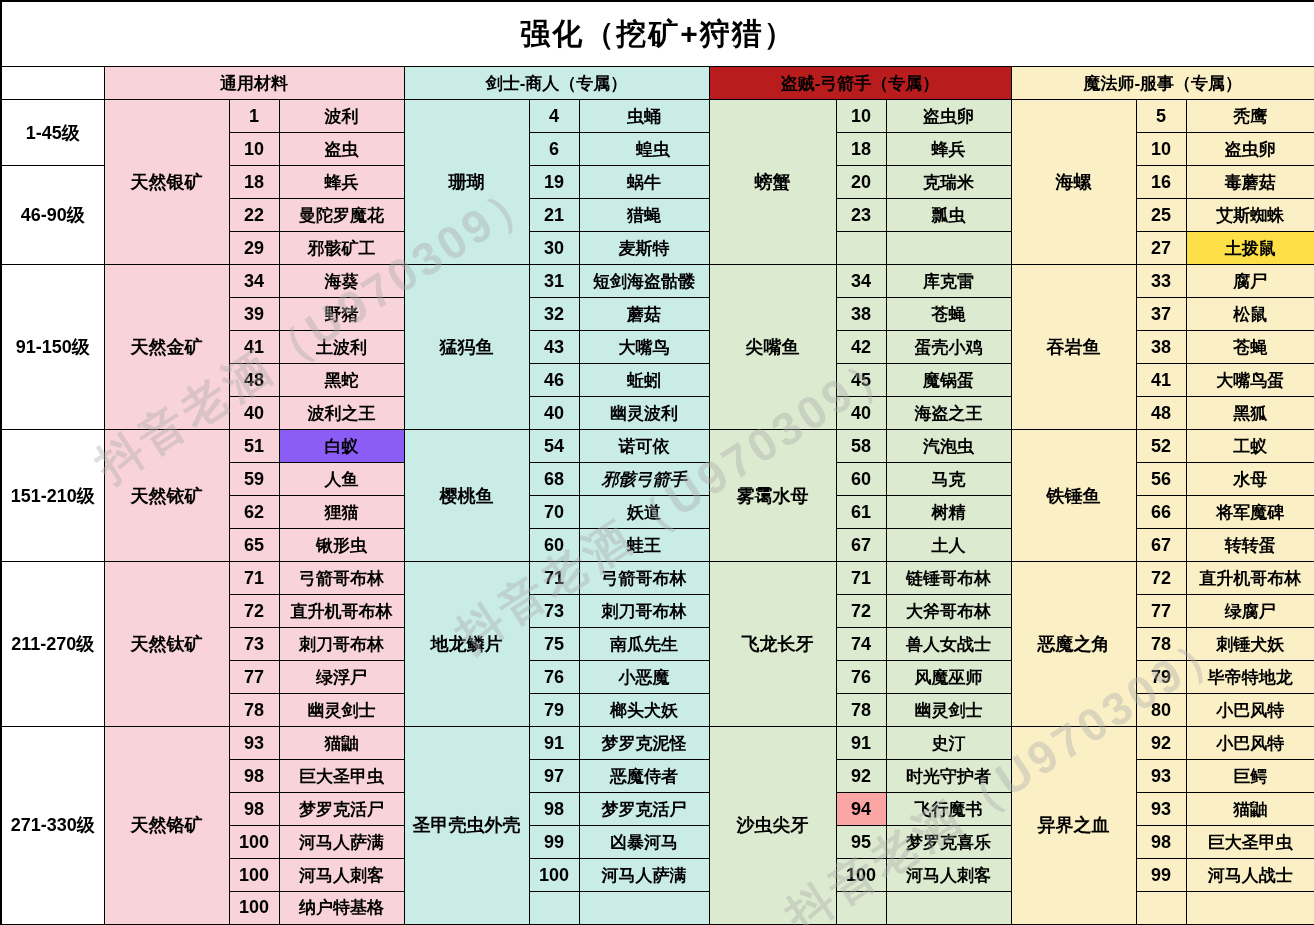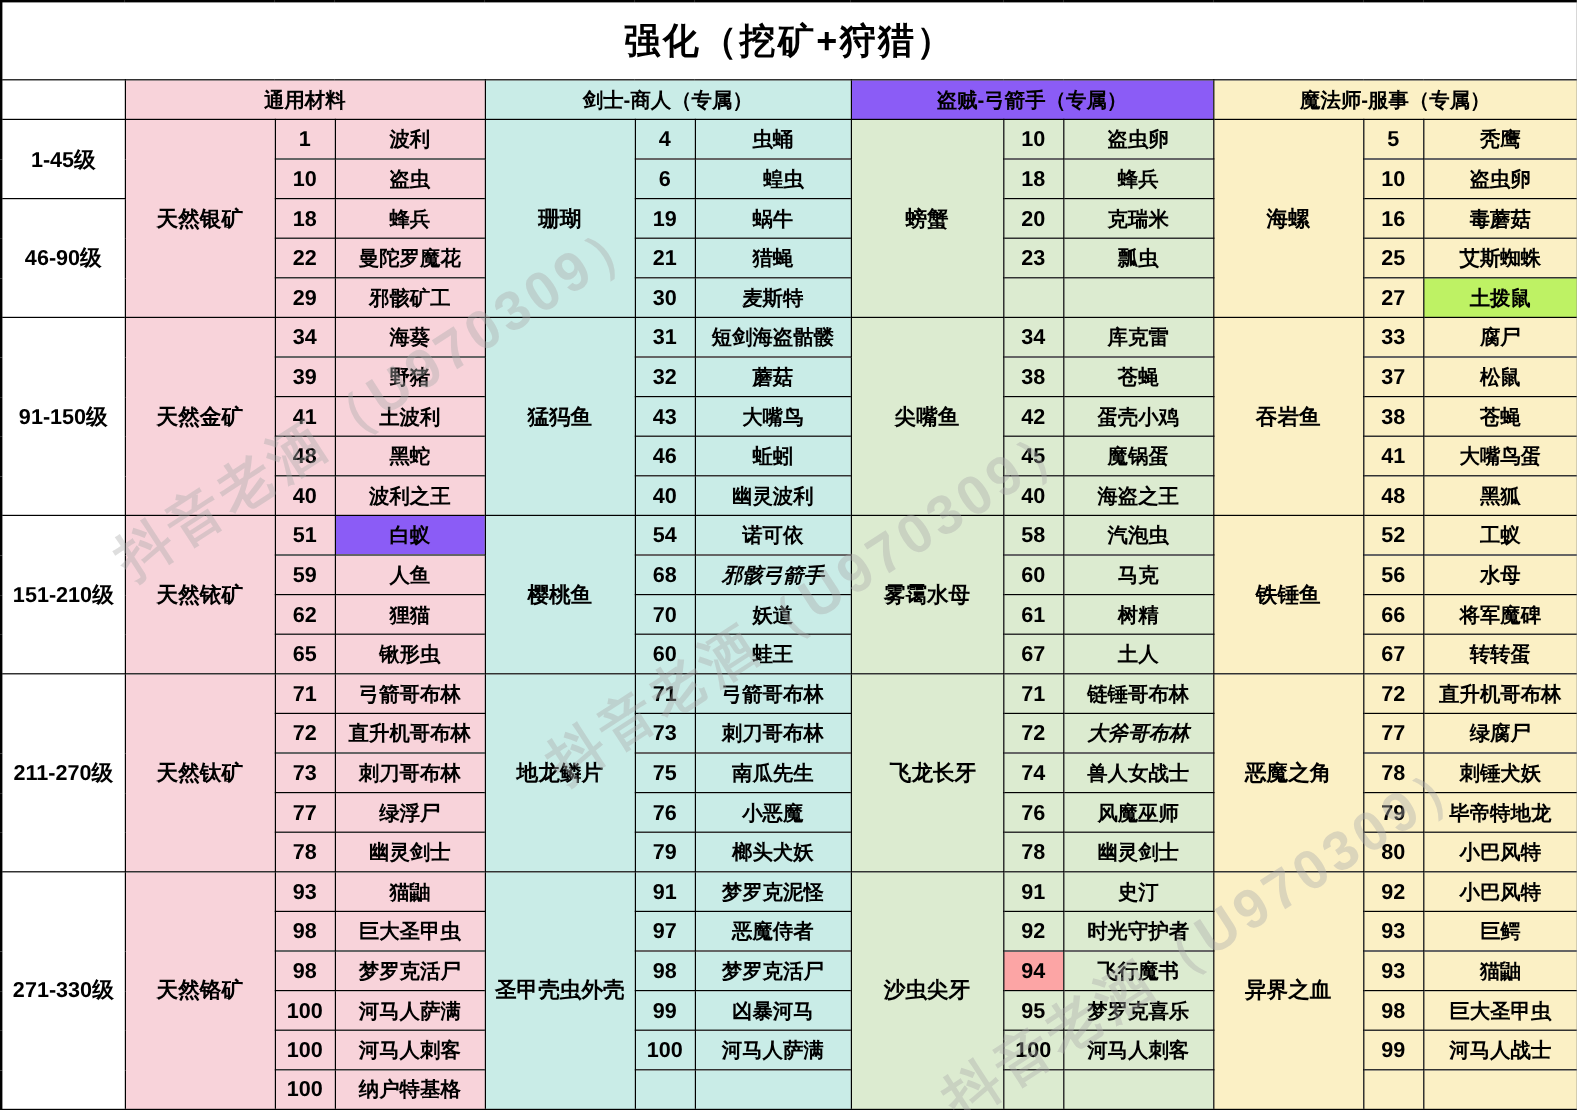--- a/index.html
+++ b/index.html
@@ -71,21 +71,21 @@
       <col style="width:129px">
   </colgroup>
   <tbody id="table-body">
       <tr>
         <td class="title-cell" colspan="13">强化（挖矿+狩猎）</td>
       </tr>
       <tr class="header-row">
         <td class="corner-cell"></td>
         <td class="header-cell" colspan="3" style="background: rgb(248, 211, 218);">通用材料</td>
         <td class="header-cell" colspan="3" style="background: rgb(201, 236, 231);">剑士-商人（专属）</td>
-        <td class="header-cell" colspan="3" style="background: #8b5cf6;">盗贼-弓箭手（专属）</td>
+        <td class="header-cell" colspan="3" style="background: #b91c1c;">盗贼-弓箭手（专属）</td>
         <td class="header-cell" colspan="3" style="background: rgb(251, 240, 197);">魔法师-服事（专属）</td>
       </tr>
       <tr class="data-row">
         <td class="level-cell" rowspan="2">1-45级</td>
         <td class="material-cell" rowspan="5" style="background: rgb(248, 211, 218);">天然银矿</td>
         <td class="num-cell" style="background: rgb(248, 211, 218);">1</td>
         <td class="name-cell" style="background: rgb(248, 211, 218);">波利</td>
         <td class="material-cell" rowspan="5" style="background: rgb(201, 236, 231);">珊瑚</td>
         <td class="num-cell" style="background: rgb(201, 236, 231);">4</td>
         <td class="name-cell" style="background: rgb(201, 236, 231);">虫蛹</td>
@@ -128,21 +128,21 @@
         <td class="name-cell" style="background: rgb(251, 240, 197);">艾斯蜘蛛</td>
       </tr>
       <tr class="data-row">
         <td class="num-cell" style="background: rgb(248, 211, 218);">29</td>
         <td class="name-cell" style="background: rgb(248, 211, 218);">邪骸矿工</td>
         <td class="num-cell" style="background: rgb(201, 236, 231);">30</td>
         <td class="name-cell" style="background: rgb(201, 236, 231);">麦斯特</td>
         <td class="num-cell" style="background: rgb(220, 235, 208);"></td>
         <td class="name-cell" style="background: rgb(220, 235, 208);"></td>
         <td class="num-cell" style="background: rgb(251, 240, 197);">27</td>
-        <td class="name-cell" style="background: #bef264;">土拨鼠</td>
+        <td class="name-cell" style="background: #fde047;">土拨鼠</td>
       </tr>
       <tr class="data-row">
         <td class="level-cell" rowspan="5">91-150级</td>
         <td class="material-cell" rowspan="5" style="background: rgb(248, 211, 218);">天然金矿</td>
         <td class="num-cell" style="background: rgb(248, 211, 218);">34</td>
         <td class="name-cell" style="background: rgb(248, 211, 218);">海葵</td>
         <td class="material-cell" rowspan="5" style="background: rgb(201, 236, 231);">猛犸鱼</td>
         <td class="num-cell" style="background: rgb(201, 236, 231);">31</td>
         <td class="name-cell" style="background: rgb(201, 236, 231);">短剑海盗骷髅</td>
         <td class="material-cell" rowspan="5" style="background: rgb(220, 235, 208);">尖嘴鱼</td>
@@ -251,21 +251,21 @@
         <td class="material-cell" rowspan="5" style="background: rgb(251, 240, 197);">恶魔之角</td>
         <td class="num-cell" style="background: rgb(251, 240, 197);">72</td>
         <td class="name-cell" style="background: rgb(251, 240, 197);">直升机哥布林</td>
       </tr>
       <tr class="data-row">
         <td class="num-cell" style="background: rgb(248, 211, 218);">72</td>
         <td class="name-cell" style="background: rgb(248, 211, 218);">直升机哥布林</td>
         <td class="num-cell" style="background: rgb(201, 236, 231);">73</td>
         <td class="name-cell" style="background: rgb(201, 236, 231);">刺刀哥布林</td>
         <td class="num-cell" style="background: rgb(220, 235, 208);">72</td>
-        <td class="name-cell" style="background: rgb(220, 235, 208); font-style: italic;">大斧哥布林</td>
+        <td class="name-cell" style="background: rgb(220, 235, 208);">大斧哥布林</td>
         <td class="num-cell" style="background: rgb(251, 240, 197);">77</td>
         <td class="name-cell" style="background: rgb(251, 240, 197);">绿腐尸</td>
       </tr>
       <tr class="data-row">
         <td class="num-cell" style="background: rgb(248, 211, 218);">73</td>
         <td class="name-cell" style="background: rgb(248, 211, 218);">刺刀哥布林</td>
         <td class="num-cell" style="background: rgb(201, 236, 231);">75</td>
         <td class="name-cell" style="background: rgb(201, 236, 231);">南瓜先生</td>
         <td class="num-cell" style="background: rgb(220, 235, 208);">74</td>
         <td class="name-cell" style="background: rgb(220, 235, 208);">兽人女战士</td>

